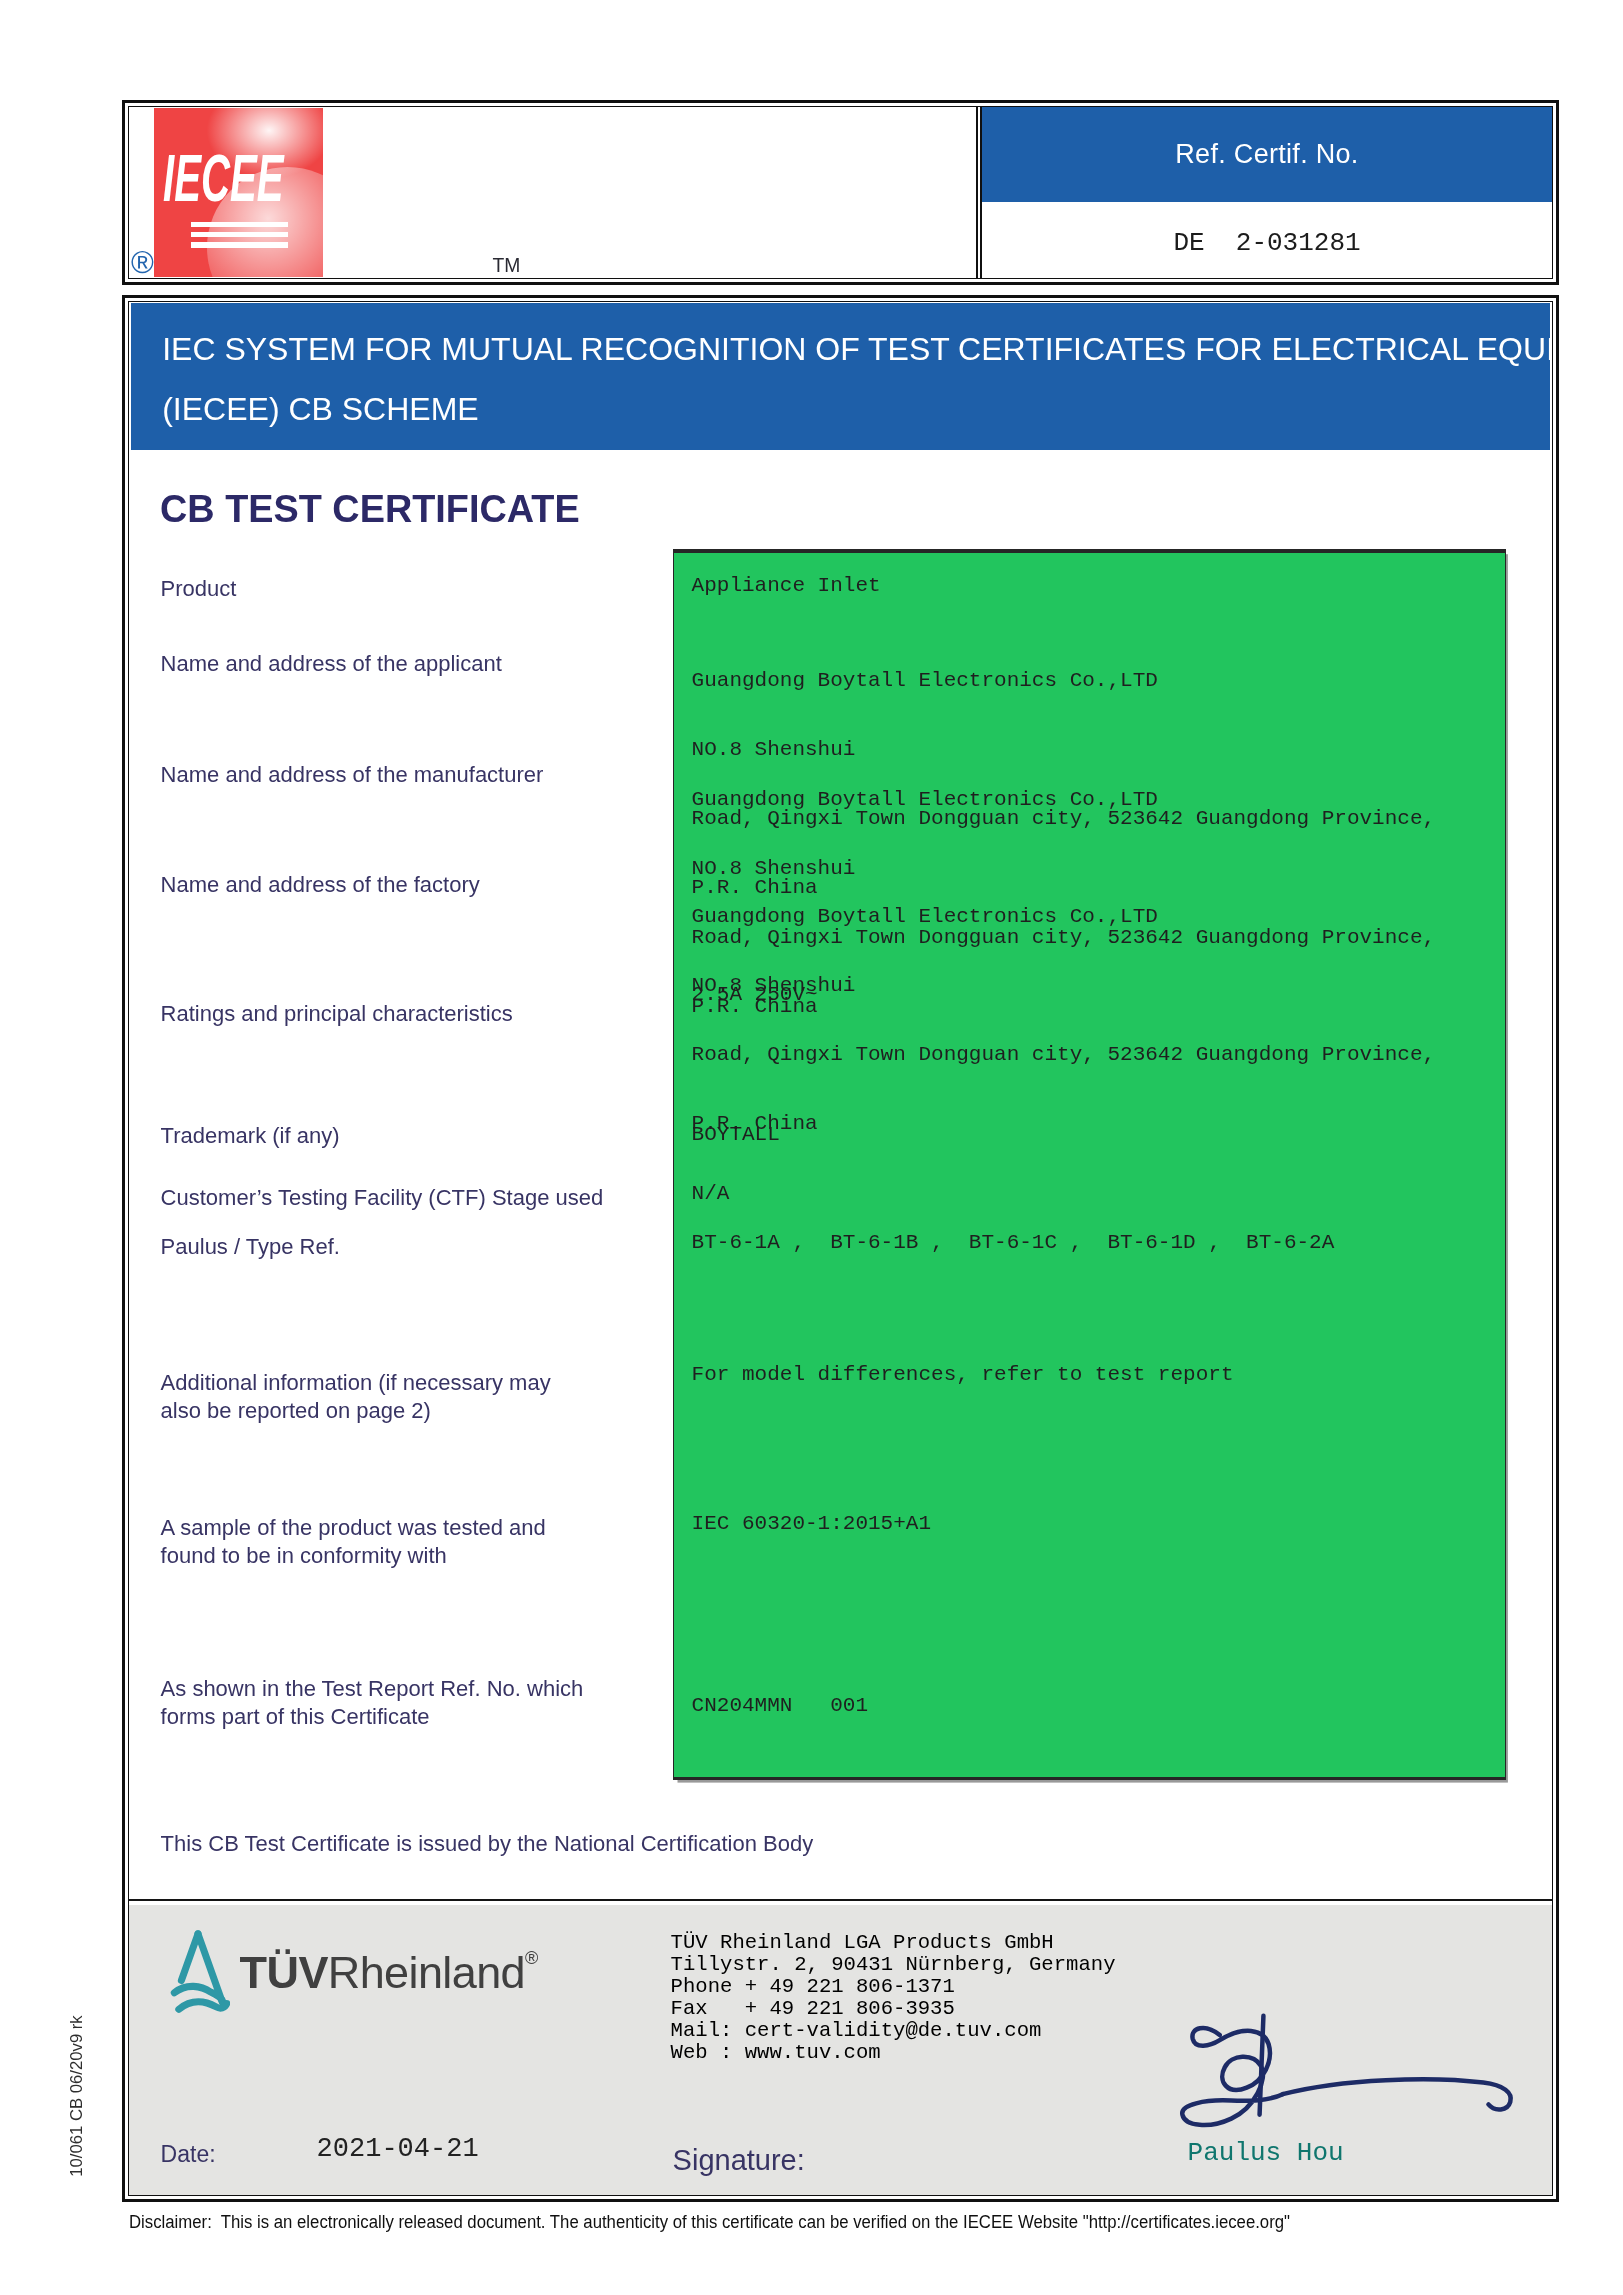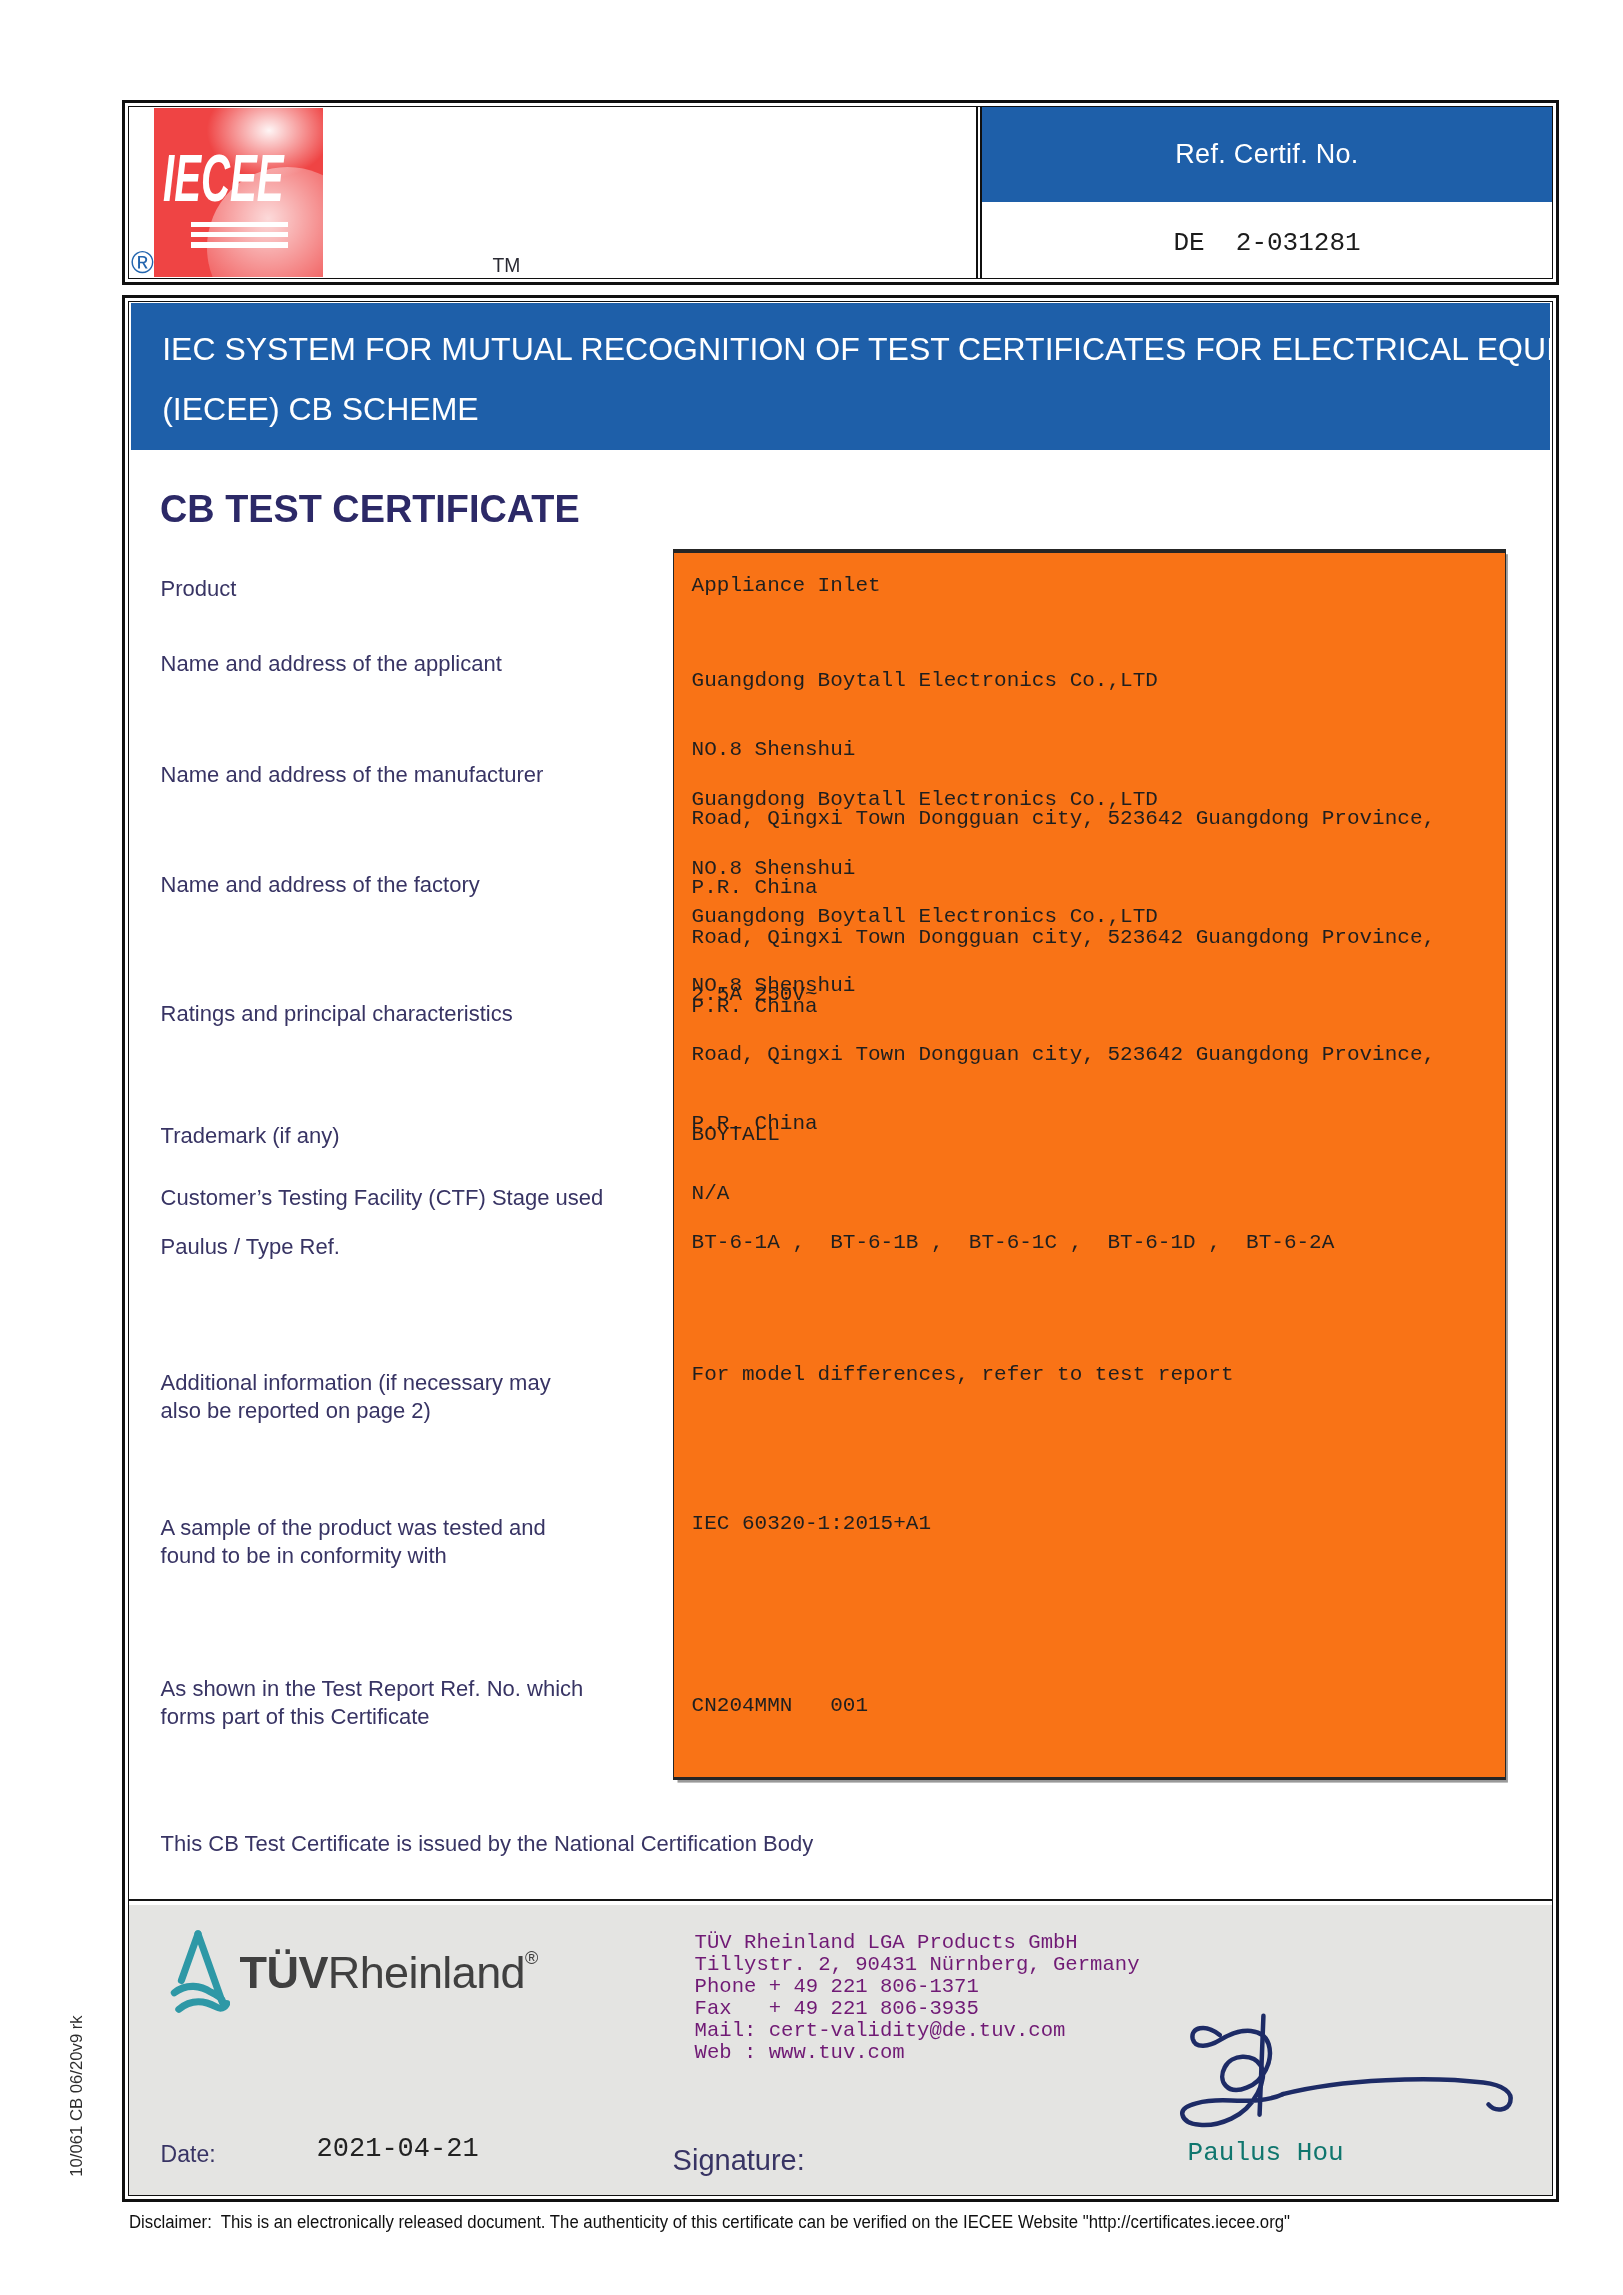--- a/index.html
+++ b/index.html
@@ -44,33 +44,33 @@
   .ref-header{height:95px;background:#1e5fa9;color:#fff;font-size:27px;display:flex;align-items:center;justify-content:center;letter-spacing:0.3px;}
   .ref-value{flex:1;display:flex;align-items:center;justify-content:center;font-size:26px;color:#1c1c1c;white-space:pre;padding-top:5.1px;}
 
   
   .banner{position:absolute;left:2.6px;right:2.6px;top:1.9px;height:147px;background:#1e5fa9;color:#fff;
           box-sizing:border-box;padding:15.4px 0 0 31px;font-size:32px;line-height:60px;white-space:nowrap;}
   .cert-title{position:absolute;left:31px;top:185px;font-size:39px;font-weight:700;color:#2c2967;
               transform:scaleX(.97);transform-origin:left;white-space:nowrap;}
   .field-label{position:absolute;left:32px;color:#383464;font-size:22px;line-height:28px;white-space:nowrap;}
 
-  .value-box{position:absolute;left:544px;top:247px;width:833px;height:1231px;background:#f97316;
+  .value-box{position:absolute;left:544px;top:247px;width:833px;height:1231px;background:#22c55e;
              border:1.9px solid #262626;border-top-width:4.5px;border-bottom-width:3.9px;box-sizing:border-box;
              box-shadow:3.2px 3.9px 0 -1.3px #999;}
   .val{position:absolute;left:18px;font-size:21px;line-height:23px;color:#1f1f1f;white-space:pre;}
 
   .sep-line{position:absolute;left:0;right:0;top:1597px;height:2.6px;background:#141414;}
   .footer-panel{position:absolute;left:0;right:0;top:1603px;bottom:0;background:#e4e4e2;}
 
   .tuv-logo{position:absolute;left:37px;top:23px;width:64px;height:91px;}
   .tuv-word{position:absolute;left:111px;top:42px;font-size:45px;color:#404040;letter-spacing:-0.6px;white-space:nowrap;}
   .tuv-word .bold{font-weight:700;}
   .tuv-word sup{font-size:18px;vertical-align:24.5px;}
-  .addr{position:absolute;left:542px;top:27px;font-size:20.6px;line-height:22px;color:#701a75;margin-left:24px;}
+  .addr{position:absolute;left:542px;top:27px;font-size:20.6px;line-height:22px;color:#000000;}
   .addr div{white-space:pre;}
   .sig-svg{position:absolute;left:994px;top:103px;width:412px;height:135px;}
   .signatory{position:absolute;left:1059px;top:233px;font-size:26px;color:#0f766e;white-space:pre;}
   .date-label{position:absolute;left:32px;top:236px;font-size:23px;color:#383464;}
   .date-value{position:absolute;left:188px;top:229px;font-size:27px;color:#222;white-space:pre;}
   .sig-label{position:absolute;left:544px;top:239px;font-size:29px;color:#383464;}
 
   .disclaimer{position:absolute;left:129px;top:2212px;font-size:18px;color:#101010;white-space:pre;
               transform:scaleX(.93);transform-origin:left;}
   .side-code{position:absolute;left:-33px;top:2086px;width:219px;text-align:center;

